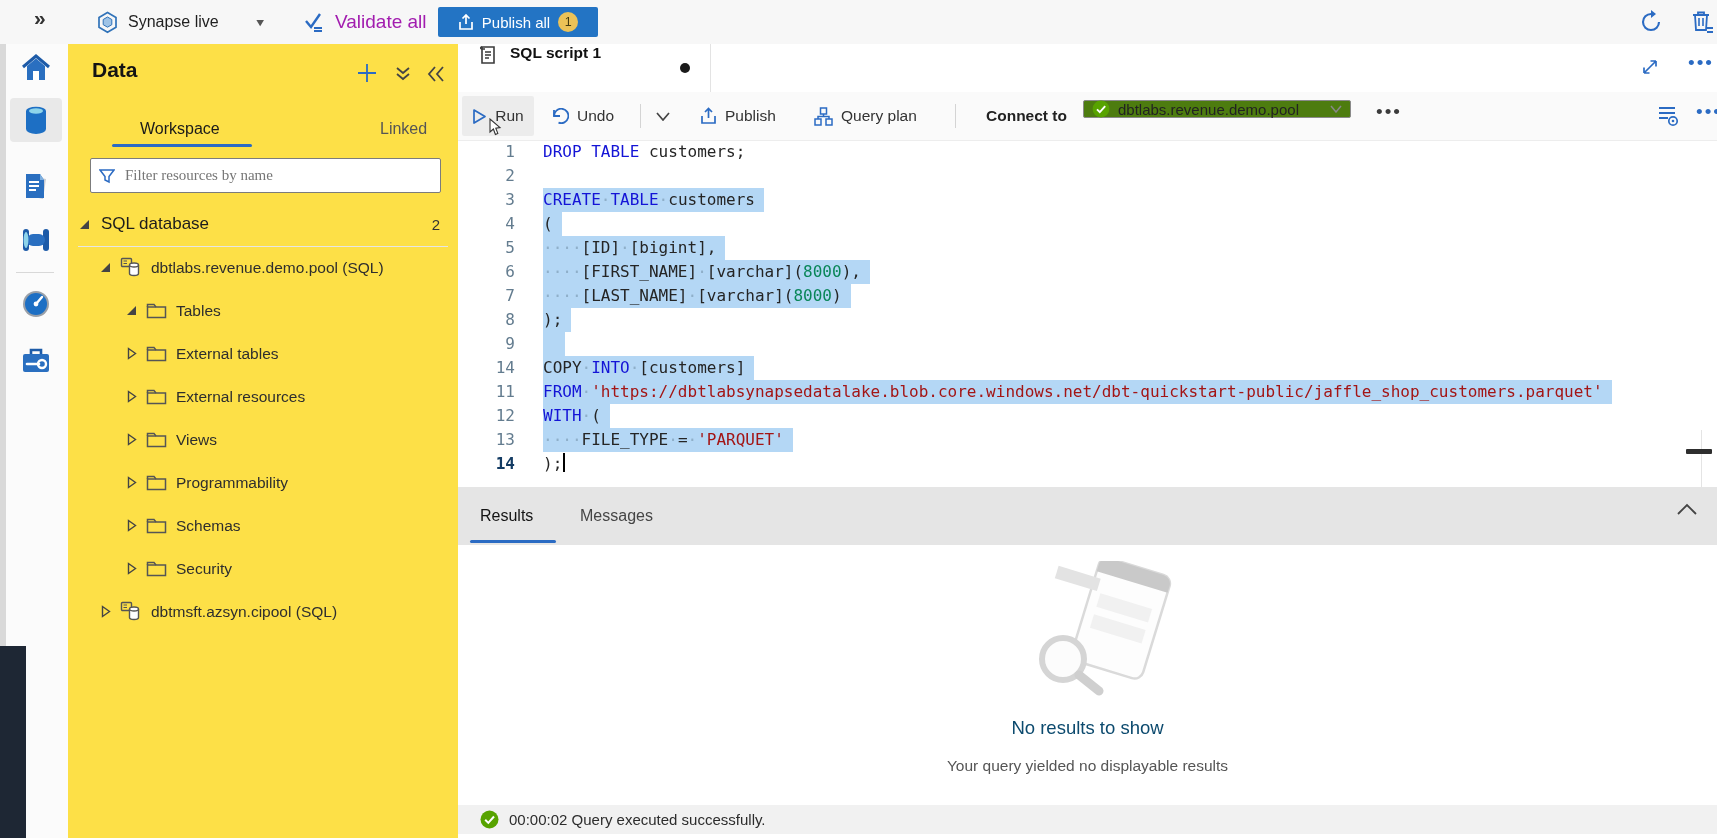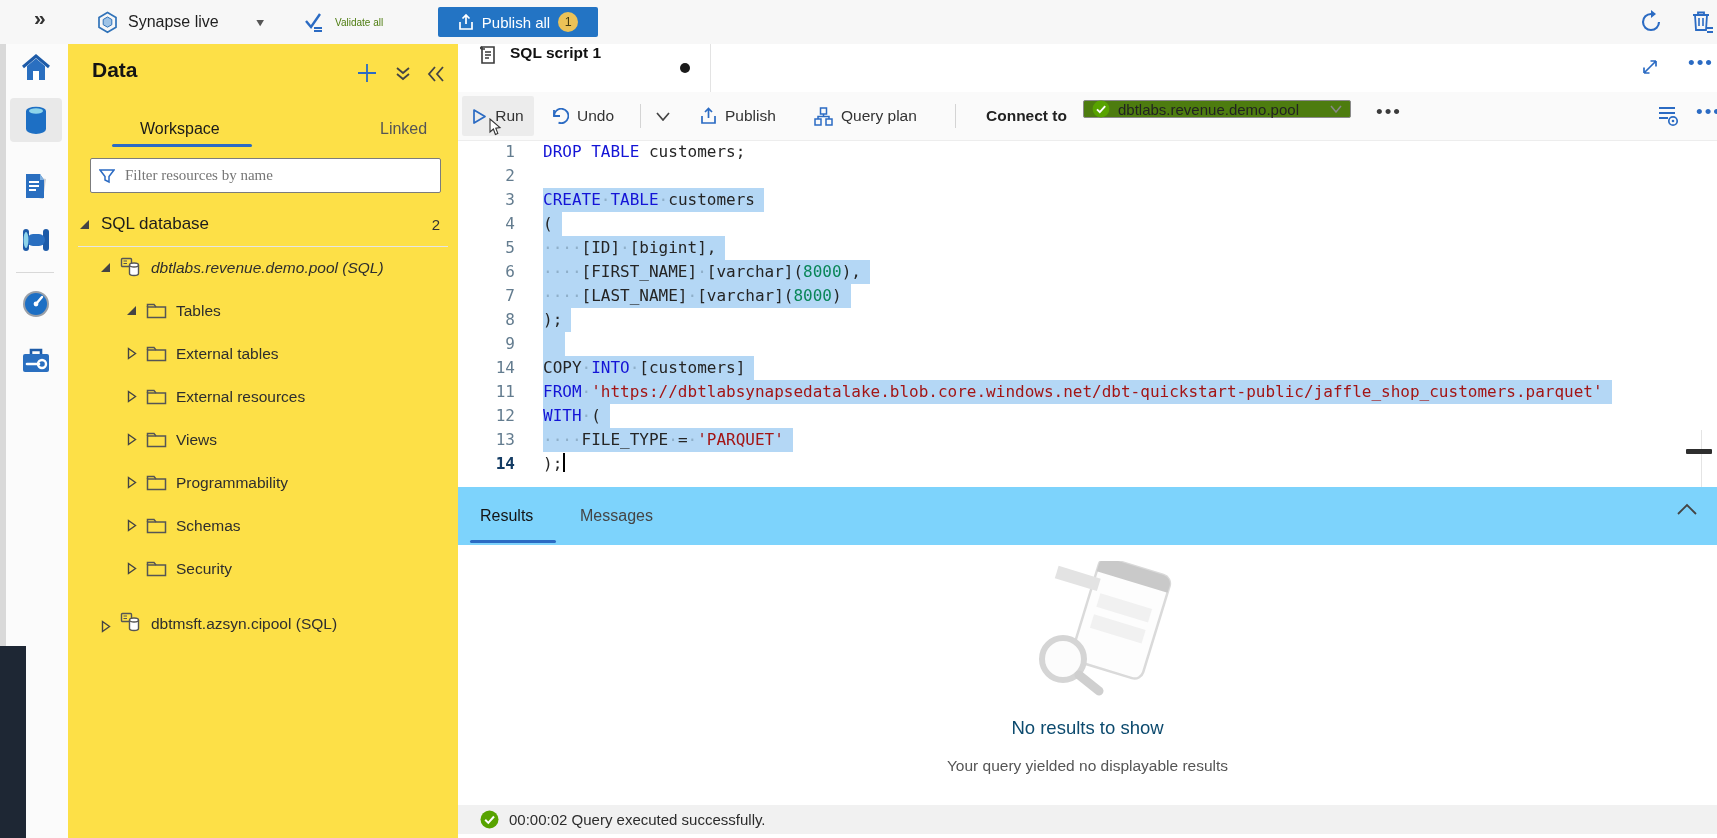--- a/index.html
+++ b/index.html
@@ -7,21 +7,21 @@
        font-family:"Liberation Sans",sans-serif;color:#252525;-webkit-font-smoothing:antialiased}
   .abs{position:absolute}
 
   
   #topbar{left:0;top:0;width:1717px;height:44px;background:#f7f7f7;border-bottom:1px solid #e4e4e4}
   #rail-toggle{left:34px;top:6px;font-size:21px;font-weight:bold;color:#333;cursor:pointer}
   #mode-group{left:96px;top:0;height:44px;display:flex;align-items:center;gap:9px;cursor:pointer}
   #mode-label{font-size:16px;color:#1f1f1f}
   .chev{color:#555;font-size:13px;transform:scaleY(.8)}
   #validate-group{left:304px;top:0;height:44px;display:flex;align-items:center;gap:9px;cursor:pointer}
-  #validate-label{font-size:10px;color:#4d7c0f}
+  #validate-label{font-size:19px;color:#a21caf}
   #publish-all-btn{left:438px;top:7px;height:30px;width:160px;background:#2374c4;border-radius:2px;
        display:flex;align-items:center;justify-content:center;gap:8px;color:#fff;font-size:15px;cursor:pointer}
   #publish-badge{width:20px;height:20px;border-radius:50%;background:#ecc257;color:#463c10;
        font-size:12.5px;display:flex;align-items:center;justify-content:center}
   #refresh-btn{left:1638px;top:9px;cursor:pointer}
   #trash-btn{left:1688px;top:8px;cursor:pointer}
 
   
   #gutter{left:0;top:44px;width:6px;height:602px;background:#d9d9d9}
   #rail{left:6px;top:44px;width:62px;bottom:0;background:#fbfbfb}
@@ -89,21 +89,21 @@
   .lc.sel{background:#b4d7f5;padding-right:9px}
   .lc.sel-empty{min-width:13px}
   .tok-kw{color:#1414d6}
   .tok-str{color:#a31515}
   .tok-num{color:#098658}
   .tok-wsdot{color:#8fafc9}
   .caret{display:inline-block;width:2px;height:19px;background:#000;vertical-align:-3px;margin-left:1px}
   #vscroll-line{left:1243px;top:386px;width:1px;height:57px;background:#e4e4e4}
   #scroll-thumb{left:1228px;top:405px;width:26px;height:5px;background:#2e2e2e;border-radius:1px;cursor:grab}
 
-  #results-hdr{left:0;top:443px;right:0;height:58px;border-bottom:1px solid #e6e6e6;background:#7dd3fc}
+  #results-hdr{left:0;top:443px;right:0;height:58px;border-bottom:1px solid #e6e6e6;background:#e5e5e5}
   .rtab{position:absolute;top:0;height:58px;display:flex;align-items:center;font-size:16px;cursor:pointer}
   #tab-results{left:22px;color:#141414}
   #tab-messages{left:122px;color:#454545}
   #results-underline{left:12px;top:53px;width:86px;height:3px;background:#2b6bc3;border-radius:2px}
   #collapse-results{left:1218px;top:16px;cursor:pointer}
 
   #empty-state{left:0;top:501px;right:0;height:260px;background:#fff;text-align:center}
   #empty-illus{position:absolute;left:563px;top:16px}
   #empty-title{position:absolute;left:0;right:0;top:172px;font-size:18.5px;font-weight:normal;color:#0c4a6e}
   #empty-sub{position:absolute;left:0;right:0;top:212px;font-size:15.5px;color:#555}
@@ -262,21 +262,21 @@
     <span>
       <svg width="13" height="13" viewBox="0 0 13 13">
           <path d="M2 11 L11 11 L11 2 Z" fill="#444"></path>
         </svg>
     </span>
     <span id="section-label">SQL database</span>
     <span id="section-count">2</span>
   </div>
 
   <div class="abs" id="tree">
-      <div class="tree-row" style="padding-left: 30px; font-style: italic;">
+      <div class="tree-row" style="padding-left: 30px;">
         <span class="tr-caret">
           <svg width="13" height="13" viewBox="0 0 13 13">
             <path d="M2 11 L11 11 L11 2 Z" fill="#444"></path>
           </svg>
         </span>
         <span class="tr-icon">
           <svg width="22" height="21" viewBox="0 0 22 21">
             <rect x="1.5" y="1.5" width="10" height="8" rx="1" fill="none" stroke="#555" stroke-width="1.4"></rect>
             <path d="M3.5 4 H7 M3.5 6.5 H7" stroke="#555" stroke-width="1"></path>
             <path d="M9.5 8 V16.5 A4.5 2 0 0 0 18.5 16.5 V8" fill="#fff" stroke="#555" stroke-width="1.4"></path>
@@ -376,21 +376,21 @@
           </svg>
         </span>
         <span class="tr-icon">
           <svg width="21" height="17" viewBox="0 0 21 17">
             <path d="M1.5 5 V15.5 H19.5 V5 Z" fill="none" stroke="#555" stroke-width="1.5"></path>
             <path d="M1.5 5 V2.5 H8 L10 5" fill="none" stroke="#555" stroke-width="1.5"></path>
           </svg>
         </span>
         <span>Security</span>
       </div>
-      <div class="tree-row" style="padding-left: 30px; align-items: flex-end;">
+      <div class="tree-row" style="padding-left: 30px;">
         <span class="tr-caret">
           <svg width="13" height="13" viewBox="0 0 13 13">
             <path d="M3.5 1.5 L3.5 11.5 L10.5 6.5 Z" fill="none" stroke="#444" stroke-width="1.4"></path>
           </svg>
         </span>
         <span class="tr-icon">
           <svg width="22" height="21" viewBox="0 0 22 21">
             <rect x="1.5" y="1.5" width="10" height="8" rx="1" fill="none" stroke="#555" stroke-width="1.4"></rect>
             <path d="M3.5 4 H7 M3.5 6.5 H7" stroke="#555" stroke-width="1"></path>
             <path d="M9.5 8 V16.5 A4.5 2 0 0 0 18.5 16.5 V8" fill="#fff" stroke="#555" stroke-width="1.4"></path>

